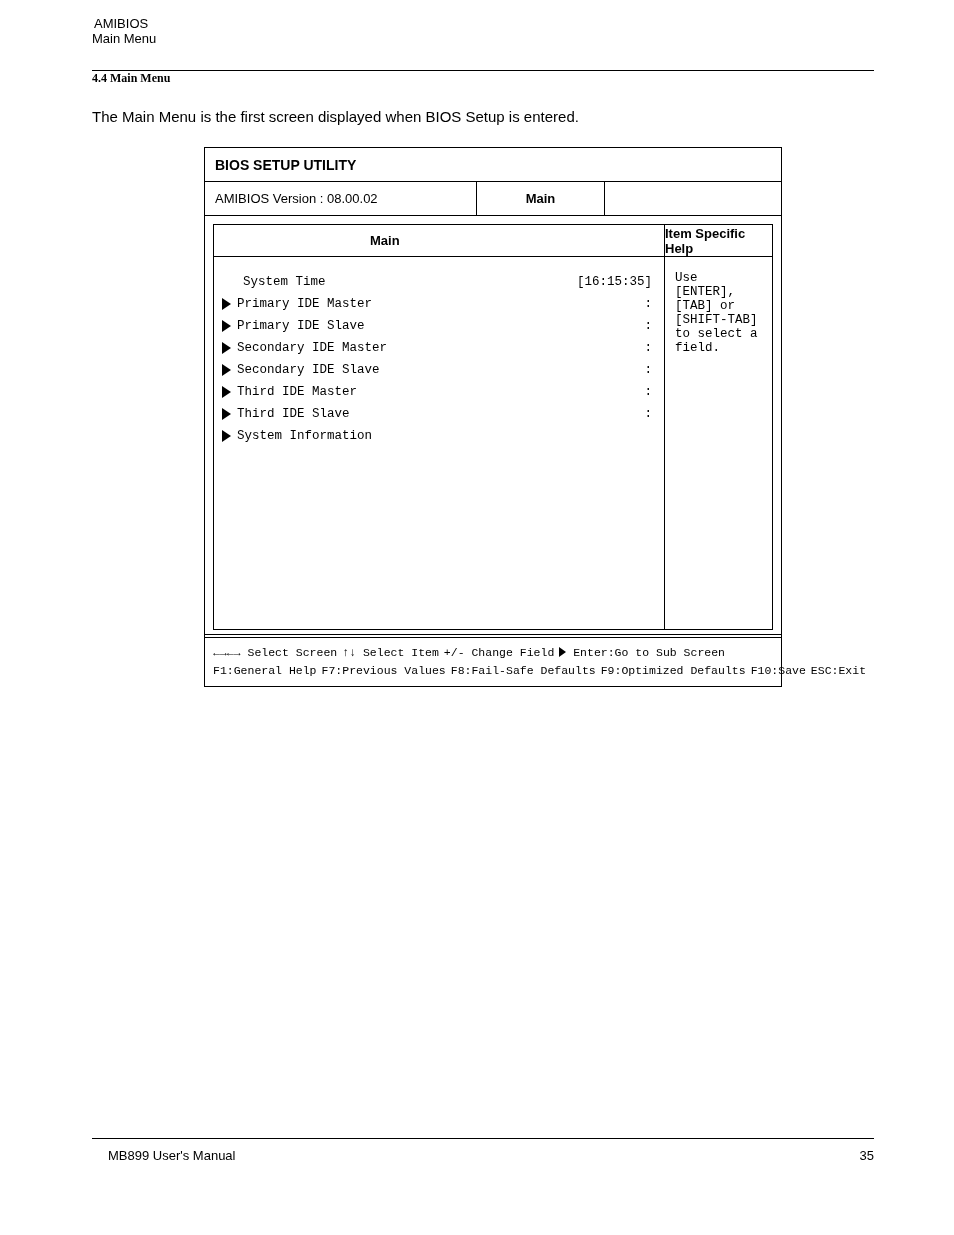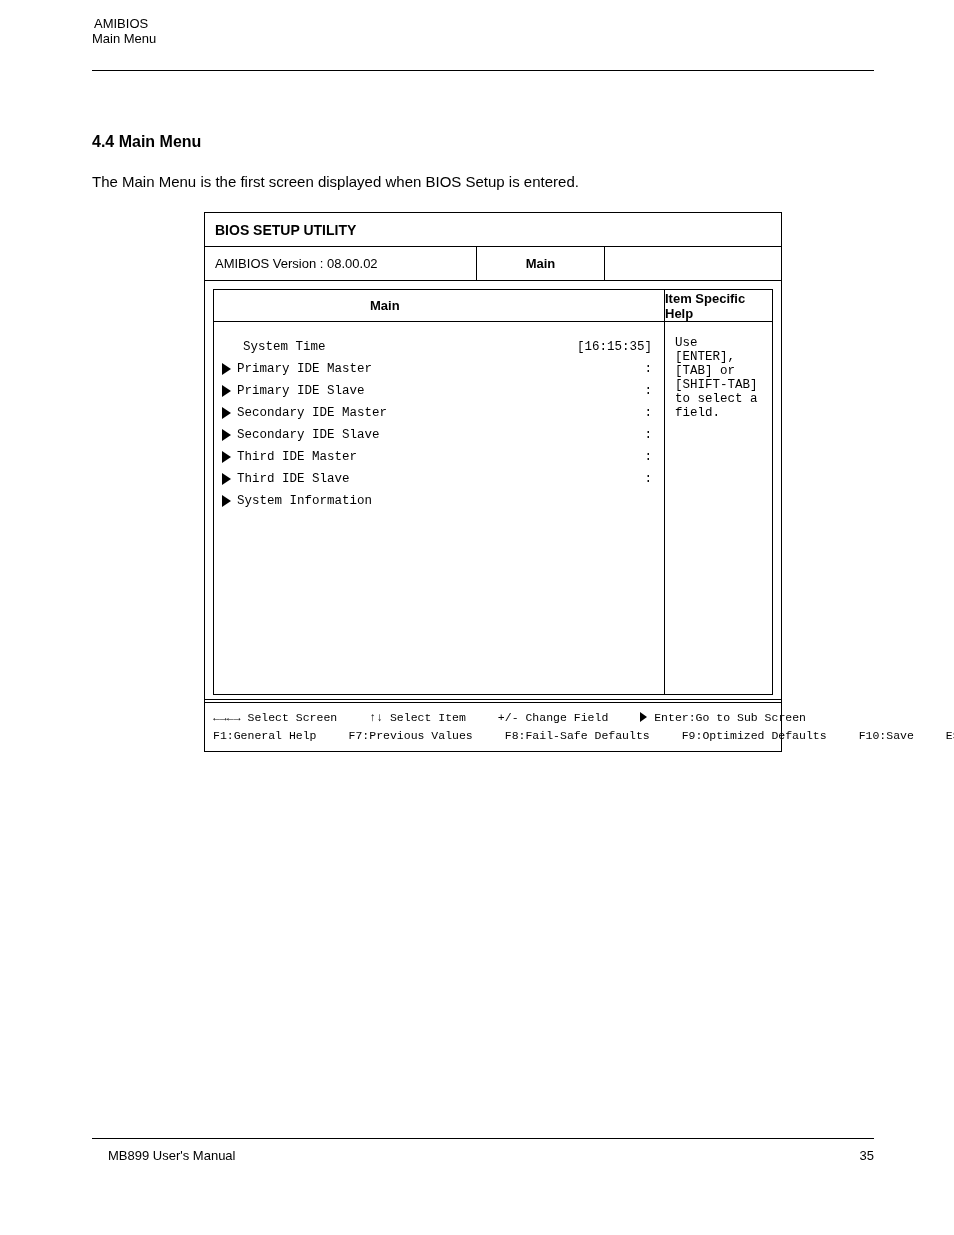--- a/index.html
+++ b/index.html
@@ -22,24 +22,24 @@
     display: flex;
     justify-content: space-between;
     align-items: baseline;
     font-size: 13px;
     margin-top: -20px;
     flex-direction: column;
   }
   .header-left { padding-left: 2px; }
   .header-right { padding-right: 2px; }
   .sec-title {
-    font-size: 16px;
-    font-weight: bold;
-    margin-top: 62px;
+    font-size: 12px;
+    font-weight: bold;
     margin-left: 0;
+    font-family: Liberation Serif, serif;
   }
   .sec-desc {
     font-size: 15px;
     margin-top: 22px;
     margin-left: 0;
   }
   .figure-wrap {
     margin-left: 112px;
     margin-top: 22px;
     width: 578px;
@@ -144,21 +144,21 @@
     font-size: 12.5px;
     font-family: "Courier New", monospace;
   }
   .fig-nav-row {
     height: 48px;
     padding: 6px 8px;
     font-size: 11.5px;
     font-family: "Courier New", monospace;
     line-height: 1.6;
   }
-  .nav-line { display: flex; gap: 32px; align-items: center; flex-wrap: nowrap; }
+  .nav-line { display: flex; gap: 5px; align-items: center; flex-wrap: nowrap; }
   .nav-seg { white-space: nowrap; }
   .tri-sm {
     display:inline-block;
     width: 0; height: 0;
     border-top: 5px solid transparent;
     border-bottom: 5px solid transparent;
     border-left: 7px solid #000;
     vertical-align: -1px;
   }
   .fig-double-rule {

